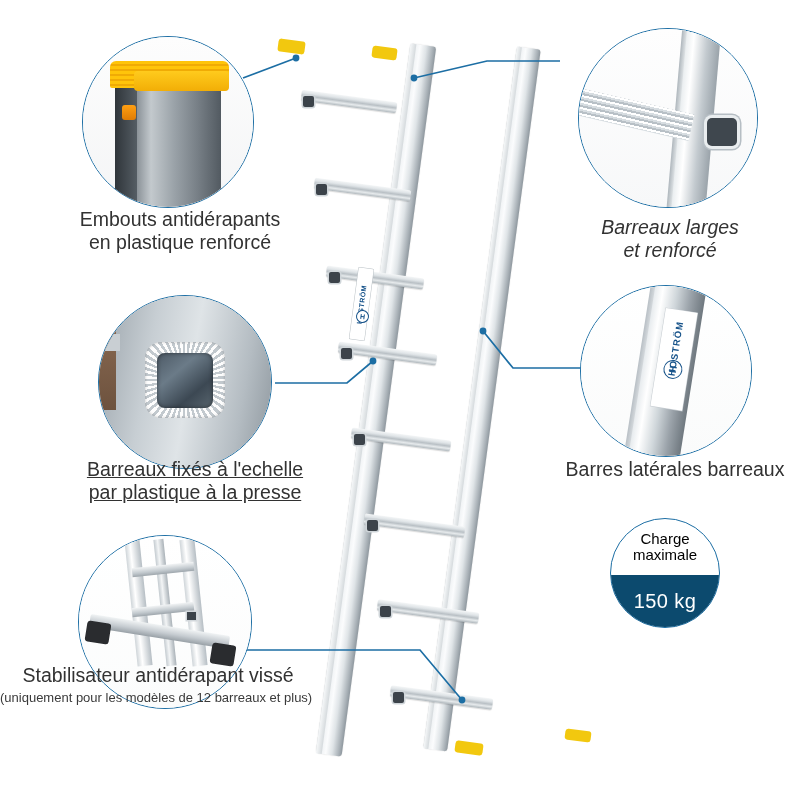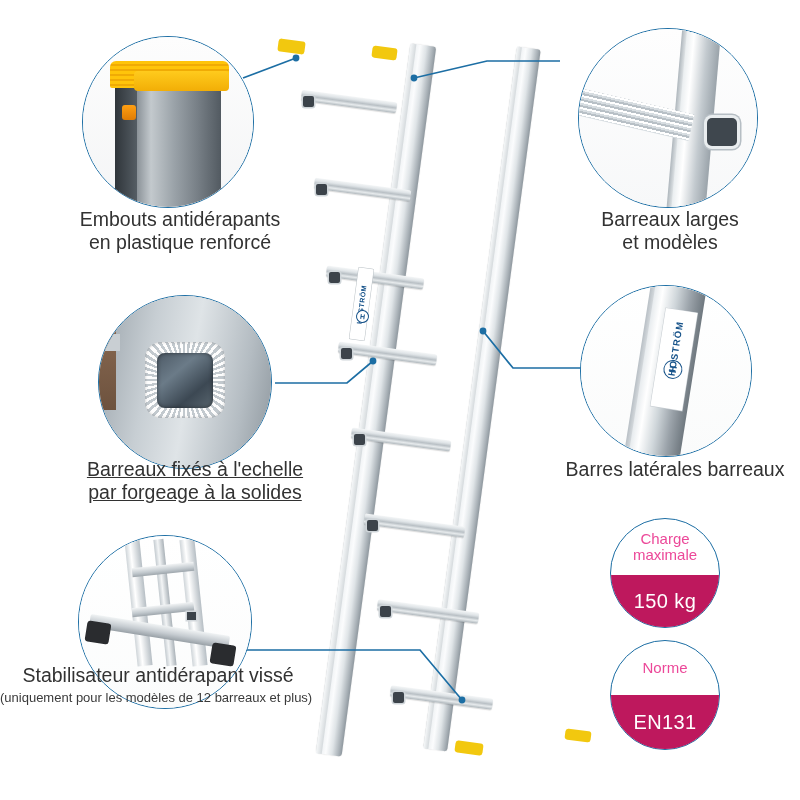--- a/index.html
+++ b/index.html
@@ -28,25 +28,25 @@
   .caption .sub{display:block;font-size:13px;color:#3a3a3a;margin-top:3px;}
 
   
   .badge{
     position:absolute;width:108px;height:108px;border-radius:50%;
     border:1.6px solid #1c6ea4;overflow:hidden;background:#ffffff;
   }
   .badge .top{
     position:absolute;left:0;right:0;top:0;height:50%;
     display:flex;align-items:center;justify-content:center;
-    color:#ec4899;font-size:15px;line-height:1.05;text-align:center;
+    color:#000000;font-size:15px;line-height:1.05;text-align:center;
   }
   .badge .bot{
     position:absolute;left:0;right:0;bottom:0;height:50%;
-    background:#be185d;
+    background:#0c4a6e;
     display:flex;align-items:center;justify-content:center;
     color:#ffffff;font-size:20px;letter-spacing:.4px;
   }
   .badge.tall .top{height:52%;}
   .badge.tall .bot{height:48%;}
 
   
   .ladder{position:absolute;left:0;top:0;width:800px;height:800px;}
   .rail{
     position:absolute;border-radius:3px;
@@ -301,39 +301,39 @@
 
   <div class="feature">
     <div class="circle" style="left:578px;top:28px;width:178px;height:178px;">
       <div class="photo ph-rung">
         <div class="sideedge"></div>
           <div class="side"></div>
         <div class="bar"></div>
           <div class="hole"></div>
       </div>
     </div>
-    <div class="caption" style="left:520px;top:208px;width:280px;">
+    <div class="caption" style="left:520px;top:216px;width:280px;font-style:italic;">
       <span class="l">Barreaux larges</span>
-      <span class="l">et modèles</span>
+      <span class="l">et renforcé</span>
     </div>
   </div>
 
   <div class="feature">
     <div class="circle" style="left:98px;top:295px;width:172px;height:172px;">
       <div class="photo ph-forge">
         <div class="panel"></div>
           <div class="stripe"></div>
           <div class="stripe2"></div>
         <div class="ring"></div>
           <div class="inner"></div>
       </div>
     </div>
     <div class="caption" style="left:20px;top:458px;width:330px;text-decoration:underline;">
       <span class="l">Barreaux fixés à l'echelle</span>
-      <span class="l">par forgeage à la solides</span>
+      <span class="l">par plastique à la presse</span>
     </div>
   </div>
 
   <div class="feature">
     <div class="circle" style="left:580px;top:285px;width:170px;height:170px;">
       <div class="photo ph-side">
         <div class="railedge"></div>
           <div class="railbig"></div>
         <div class="sticker">
           <div class="txt">HOSTRÖM</div>
@@ -369,18 +369,14 @@
   <div class="badge tall" style="left:610px;top:518px;">
     <div class="top">
       <div>
         <div>Charge</div>
         <div>maximale</div>
       </div>
     </div>
     <div class="bot">150 kg</div>
   </div>
 
-  <div class="badge" style="left:610px;top:640px;">
-    <div class="top">Norme</div>
-    <div class="bot">EN131</div>
-  </div>
 
 </div>
 
 </body></html>

